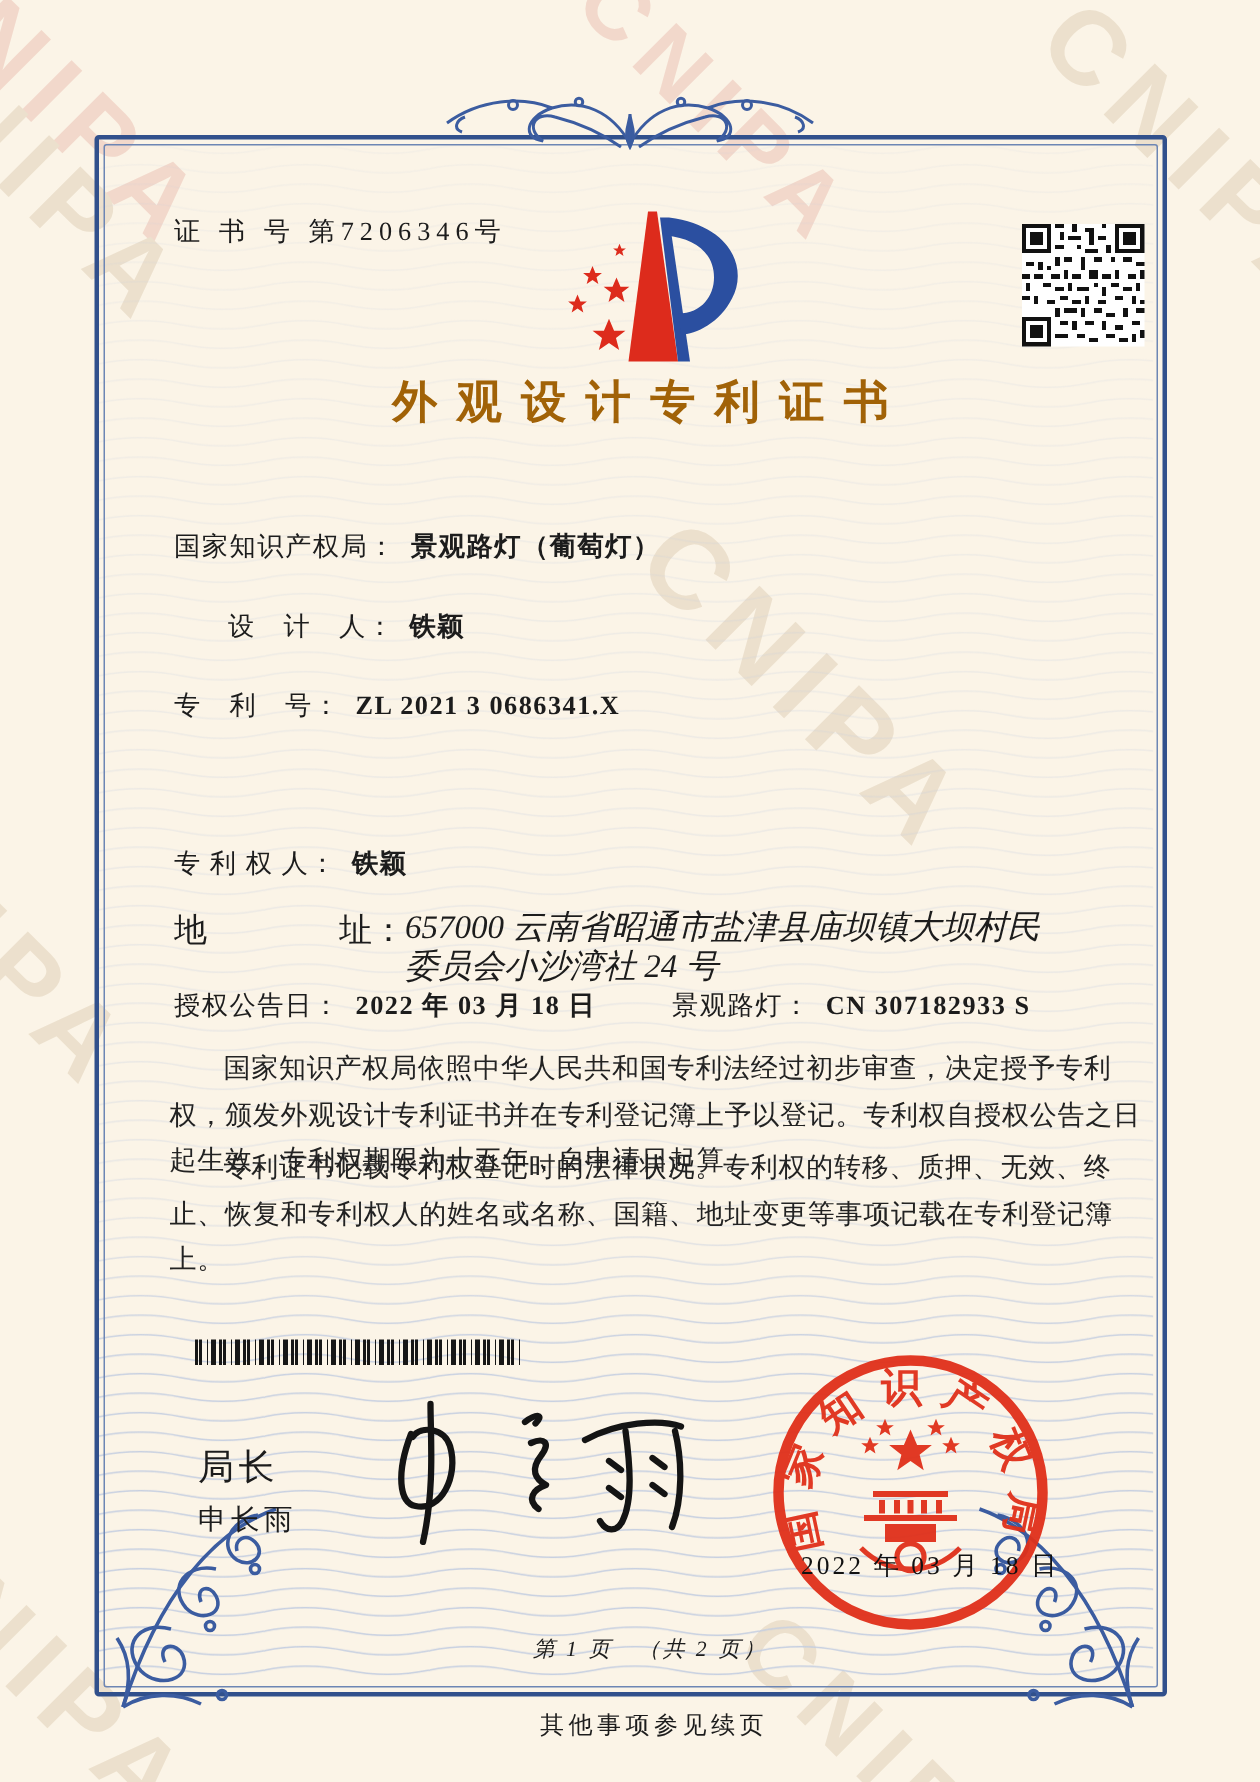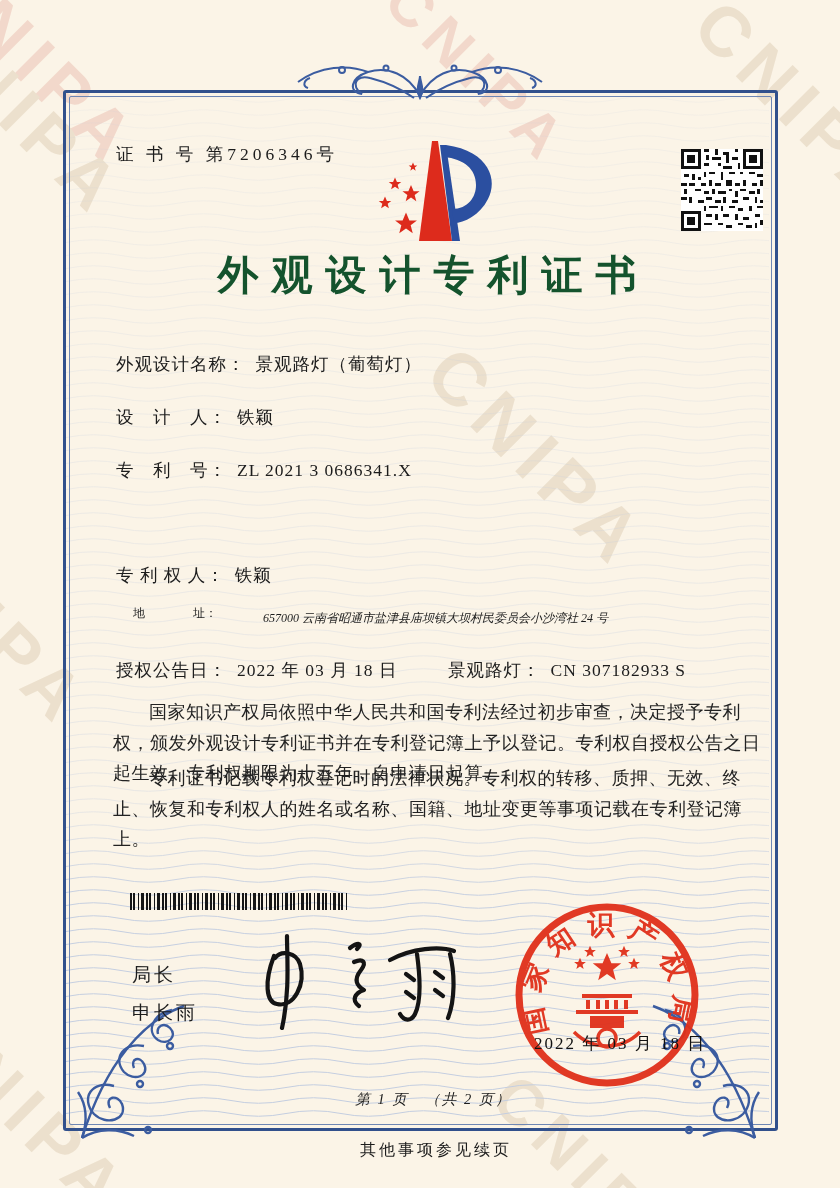--- a/index.html
+++ b/index.html
@@ -26,42 +26,42 @@
   .frame .inner-line{
     position:absolute;left:3px;top:3px;right:3px;bottom:3px;
     border:1px solid #6d86b4;border-radius:2px;
   }
   .wave-bg{position:absolute;left:66px;top:93px;width:703px;height:1029px;z-index:2;pointer-events:none;}
   
   .content{position:absolute;left:16px;top:0;width:840px;height:1188px;z-index:3;}
   .cert-no{position:absolute;left:100px;top:142px;font-size:17.5px;letter-spacing:4px;}
   .title{
     position:absolute;left:63px;top:248px;width:709px;text-align:center;
-    font-size:41px;font-weight:bold;letter-spacing:13px;color:#14532d;
+    font-size:30px;font-weight:bold;letter-spacing:13px;color:#a16207;
   }
   .row{position:absolute;left:100px;font-size:17.5px;letter-spacing:1px;white-space:nowrap;}
   .row .lbl{display:inline-block;}
-  .row .val{margin-left:10px;}
-  .addr-row{position:absolute;left:100px;top:605px;font-size:12px;width:580px;white-space:normal;margin-left:17px;}
+  .row .val{margin-left:10px;font-weight:bold;}
+  .addr-row{position:absolute;left:100px;top:605px;font-size:22px;width:580px;white-space:normal;}
   .addr-row .lbl{float:left;}
   .addr-row .val{display:block;margin-left:130px;line-height:26px;font-style:italic;}
   .para{
     position:absolute;left:97px;width:648px;font-size:18px;line-height:30.5px;
     text-indent:2em;letter-spacing:0.5px;color:#222;
     font-family:"Liberation Serif","DejaVu Serif",serif;
   }
   .barcode{
     position:absolute;left:114px;top:893px;width:217px;height:17px;
     background:repeating-linear-gradient(90deg,
       #161616 0 2px,rgba(0,0,0,0) 2px 3px,
       #161616 3px 5px,rgba(0,0,0,0) 5px 8px,
       #161616 8px 9px,rgba(0,0,0,0) 9px 11px,
       #161616 11px 14px,rgba(0,0,0,0) 14px 16px);
   }
-  .director-title{position:absolute;left:116px;top:962px;font-size:19px;letter-spacing:3px;font-family:"Liberation Sans","DejaVu Sans",sans-serif;}
+  .director-title{position:absolute;left:116px;top:962px;font-size:24px;letter-spacing:3px;font-family:"Liberation Sans","DejaVu Sans",sans-serif;}
   .director-name{position:absolute;left:116px;top:1000px;font-size:19px;letter-spacing:3px;font-family:Liberation Mono, monospace;}
   .seal-date{position:absolute;left:518px;top:1032px;font-size:17px;letter-spacing:2px;color:#111;z-index:5;}
   .page-num{position:absolute;left:63px;top:1090px;width:709px;text-align:center;font-size:14.5px;letter-spacing:2px;font-style:italic;}
   .continuation{position:absolute;left:0;top:1140px;width:840px;text-align:center;font-size:16px;letter-spacing:3px;}
   .seal-wrap{position:absolute;left:496px;top:900px;width:190px;height:190px;z-index:4;opacity:0.95;}
   .sig-wrap{position:absolute;left:238px;top:930px;width:210px;height:100px;}
   .logo-wrap{position:absolute;left:356px;top:137px;width:128px;height:112px;}
   .qr-wrap{position:absolute;left:665px;top:149px;width:82px;height:82px;}
   .orn{z-index:3;}
 </style>
@@ -185,23 +185,23 @@
           <rect x="2" y="2" width="3" height="3"></rect>
           <rect x="24" y="2" width="3" height="3"></rect>
           <rect x="2" y="24" width="3" height="3"></rect>
         </g>
     </svg>
   </div>
 
   <div class="title">外观设计专利证书</div>
 
   <div class="row" style="top:352px;">
-    <span class="lbl">外观设计名称：</span><span class="val">景观路灯（葡萄灯）</span>
-  </div>
-  <div class="row" style="top:405px;">
+    <span class="lbl">国家知识产权局：</span><span class="val">景观路灯（葡萄灯）</span>
+  </div>
+  <div class="row" style="top:405px;margin-left:36px;">
     <span class="lbl">设　计　人：</span><span class="val">铁颖</span>
   </div>
   <div class="row" style="top:458px;">
     <span class="lbl">专　利　号：</span><span class="val">ZL 2021 3 0686341.X</span>
   </div>
   <div class="row" style="top:563px;">
     <span class="lbl">专 利 权 人：</span><span class="val">铁颖</span>
   </div>
   <div class="addr-row">
     <span class="lbl">地　　　　址：</span>

